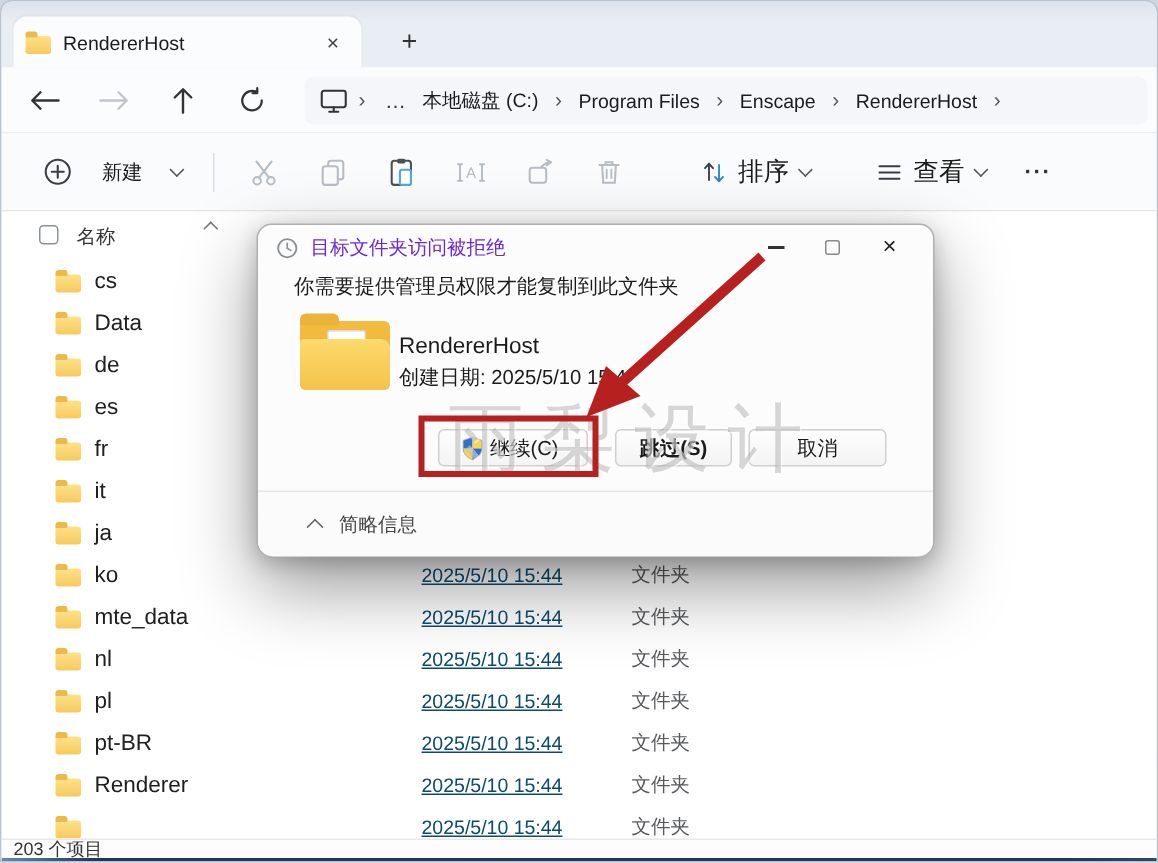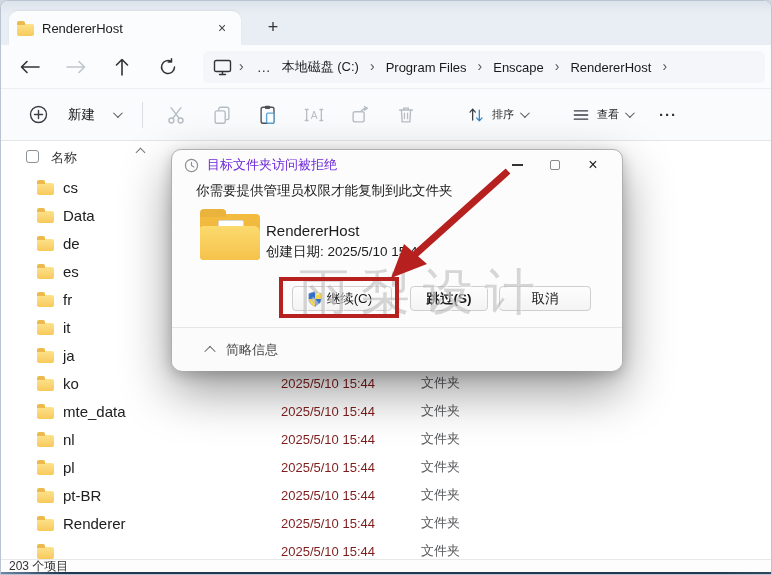--- a/index.html
+++ b/index.html
@@ -35,35 +35,35 @@
   
   .toolbar{position:absolute;left:0;top:88px;width:772px;height:52px;background:#fafbfc;
            border-bottom:1px solid #e4e6e9;display:flex;align-items:center;}
   .tb-new{display:flex;align-items:center;margin-left:20px;height:36px;padding:0 8px;border-radius:5px;gap:12px;}
   .tb-new-label{font-size:13.5px;color:#1b1b1b;margin:0 6px 0 8px;}
   .chev{width:7px;height:7px;border-right:1.4px solid #555;border-bottom:1.4px solid #555;
         transform:rotate(45deg) translateY(-2px);display:inline-block;}
   .tb-sep{width:1px;height:26px;background:#dadde1;margin:0 10px 0 14px;}
   .tb-ico{width:46px;height:36px;display:flex;align-items:center;justify-content:center;border-radius:5px;}
   .tb-group{display:flex;align-items:center;height:36px;padding:0 9px;border-radius:5px;margin-left:14px;}
-  .tb-group-label{font-size:11px;color:#1b1b1b;margin:0 6px;}
+  .tb-group-label{font-size:17px;color:#1b1b1b;margin:0 6px;}
   .tb-more{font-size:15px;color:#333;letter-spacing:1px;margin-left:18px;font-weight:bold;}
   
   .filelist{position:absolute;left:0;top:140px;width:772px;height:418px;background:#fff;overflow:hidden;}
   .list-header{position:absolute;left:0;top:2px;width:772px;height:26px;}
   .hdr-check{position:absolute;left:25px;top:7px;width:13px;height:13px;border:1.4px solid #8b9198;
              border-radius:3px;background:#fff;}
   .hdr-name{position:absolute;left:50px;top:6px;font-size:13px;color:#333;}
   .hdr-sort{position:absolute;left:136px;top:6px;width:7px;height:7px;border-left:1.3px solid #777;
             border-top:1.3px solid #777;transform:rotate(45deg);}
   .rows{position:absolute;left:0;top:32px;width:772px;}
   .frow{position:relative;height:28px;display:flex;align-items:center;}
   .frow .ficon{margin-left:36px;}
   .frow-name{font-size:15px;color:#202020;margin-left:9px;width:160px;white-space:nowrap;}
-  .frow-date{position:absolute;left:280px;font-size:13px;color:#7f1d1d;white-space:nowrap;}
+  .frow-date{position:absolute;left:280px;font-size:13px;color:#0c4a6e;white-space:nowrap;text-decoration:underline;}
   .frow-type{position:absolute;left:420px;font-size:13px;color:#57595c;white-space:nowrap;}
   
   .statusbar{position:absolute;left:0;top:558px;width:772px;height:13px;background:#fdfdfd;
              border-top:1px solid #e8e8e8;display:flex;align-items:flex-end;}
   .status-text{font-size:12px;color:#333;margin-left:8px;line-height:12px;}
   .bottom-strip{position:absolute;left:0;top:571px;width:772px;height:4px;
                 background:linear-gradient(90deg,#6f87a6 0%,#243750 8%,#243750 92%,#33485f 100%);}
   
   .dialog{position:absolute;left:170px;top:148px;width:452px;height:222px;background:#fcfcfc;
           border:1px solid #b0b0b0;border-radius:10px;z-index:40;

